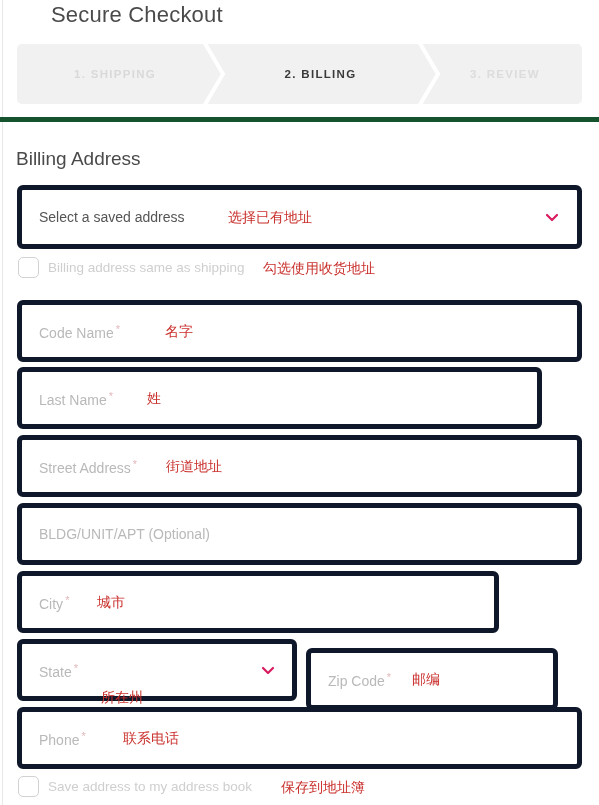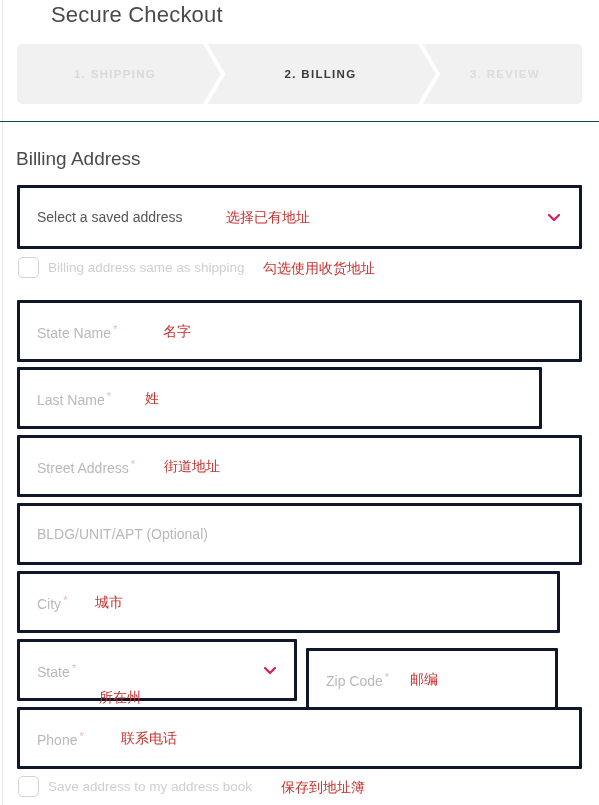--- a/index.html
+++ b/index.html
@@ -26,21 +26,21 @@
     height: 805px;
     background: #e8e8e8;
   }
 
   
   .header {
     position: absolute;
     left: 0; top: 0;
     width: 599px;
     height: 122px;
-    border-bottom: 1px solid #14532d;
+    border-bottom: 5px solid #14532d;
     box-sizing: border-box;
   }
   .page-title {
     position: absolute;
     left: 51px;
     top: 0px;
     font-size: 22px;
     font-weight: 400;
     color: #4a4a4a;
     letter-spacing: 0.2px;
@@ -100,22 +100,22 @@
     font-weight: 400;
     color: #4a4a4a;
     line-height: 26px;
     white-space: nowrap;
   }
 
   
   .field {
     position: absolute;
     box-sizing: border-box;
-    border: 3px solid #0f172a;
-    border-radius: 1px;
+    border: 5px solid #0f172a;
+    border-radius: 6px;
     background: #ffffff;
   }
   .field-text {
     position: absolute;
     left: 17px;
     top: 50%;
     transform: translateY(-50%);
     font-size: 14px;
     color: #b9b9b9;
     white-space: nowrap;
@@ -224,39 +224,39 @@
     </span>
   </div>
 
   <div class="check-row" style="left:18px; top:135px; width:420px;">
     <span class="checkbox"></span>
     <span class="check-label">Billing address same as shipping</span>
   </div>
   <div class="anno-free" style="left:263px; top:137px;">勾选使用收货地址</div>
 
   <div class="field" style="left:17px; top:178px; width:565px; height:62px;">
-    <span class="field-text"><span>State Name</span><span class="req">*</span></span>
+    <span class="field-text"><span>Code Name</span><span class="req">*</span></span>
     <span class="anno" style="left:143px;">名字</span>
   </div>
 
   <div class="field" style="left:17px; top:245px; width:525px; height:62px;">
     <span class="field-text"><span>Last Name</span><span class="req">*</span></span>
     <span class="anno" style="left:125px;">姓</span>
   </div>
 
   <div class="field" style="left:17px; top:313px; width:565px; height:62px;">
     <span class="field-text"><span>Street Address</span><span class="req">*</span></span>
     <span class="anno" style="left:144px;">街道地址</span>
   </div>
 
   <div class="field" style="left:17px; top:381px; width:565px; height:62px;">
     <span class="field-text">BLDG/UNIT/APT (Optional)</span>
   </div>
 
-  <div class="field" style="left:17px; top:449px; width:543px; height:62px;">
+  <div class="field" style="left:17px; top:449px; width:482px; height:62px;">
     <span class="field-text"><span>City</span><span class="req">*</span></span>
     <span class="anno" style="left:75px;">城市</span>
   </div>
 
   <div class="field" style="left:17px; top:517px; width:280px; height:62px;">
     <span class="field-text"><span>State</span><span class="req">*</span></span>
     <span class="anno" style="left:79px;margin-top:27px;">所在州</span>
     <span class="caret" style="right:16px;">
       <svg width="16" height="16" viewBox="0 0 16 16">
         <polyline points="3,6 8,11 13,6" fill="none" stroke="#d81b60" stroke-width="2.2" stroke-linecap="round" stroke-linejoin="round"></polyline>

